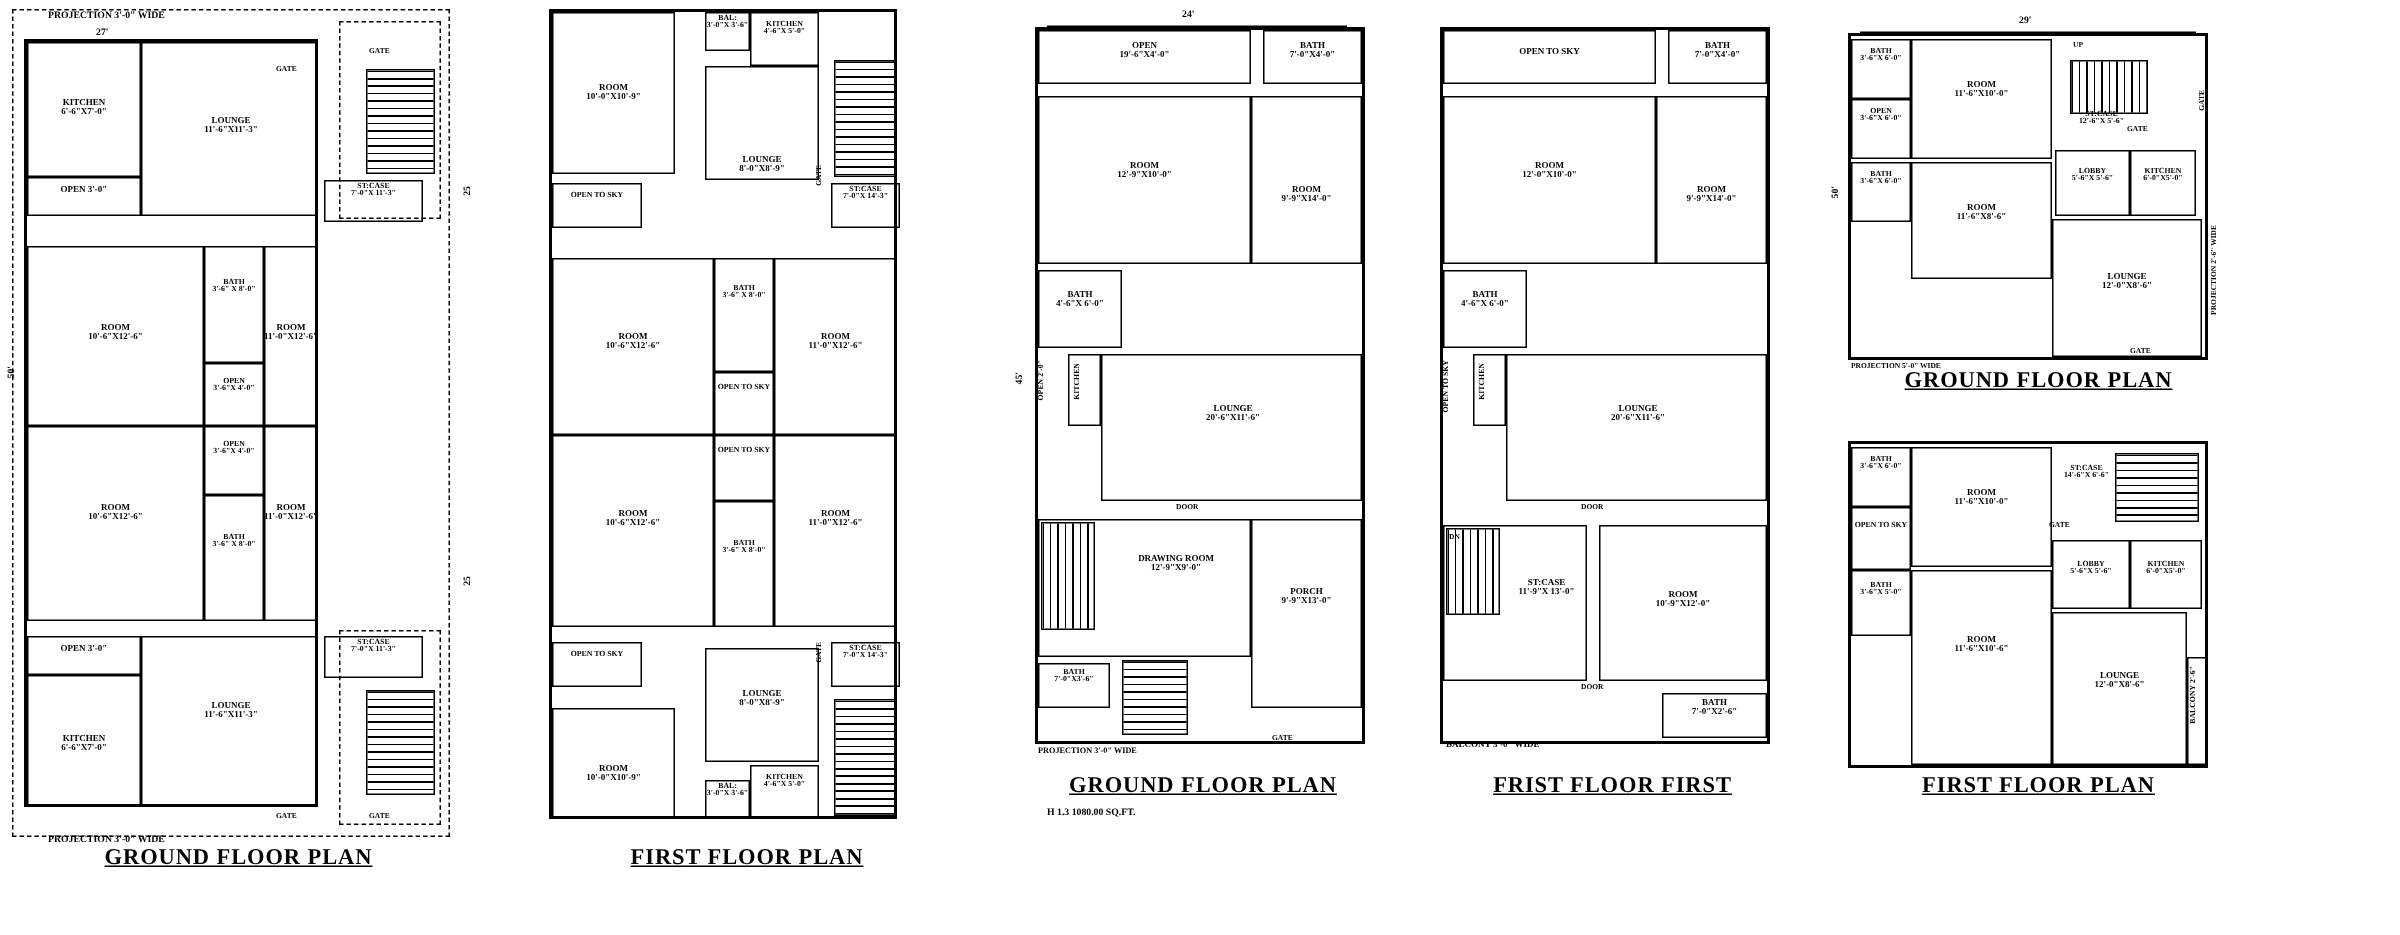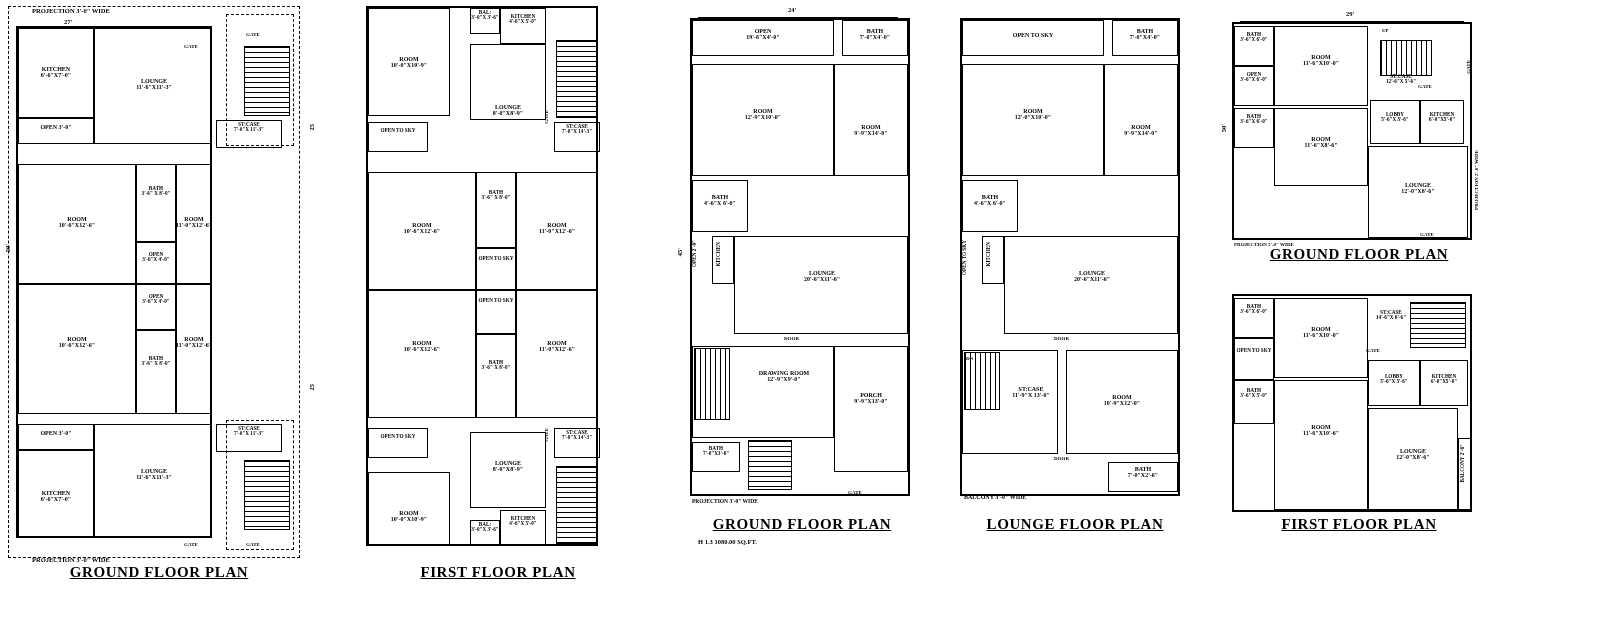--- a/index.html
+++ b/index.html
@@ -360,21 +360,21 @@
       <span>10'-9"X12'-0"</span>
     </div>
     <div class="rm" style="left:158px;top:458px;width:70px;height:30px;"></div>
     <div class="lbl t6" style="left:158px;top:462px;width:70px;">
       <span>BATH</span><br>
       <span>7'-0"X2'-6"</span>
     </div>
     <div class="marker" style="left:104px;top:452px;">DOOR</div>
     <div class="sub" style="left:14px;top:490px;font-size:6px;">BALCONY 3'-0" WIDE</div>
 
-    <div class="title" style="left:0px;top:512px;width:250px;"><u>LOUNGE FLOOR PLAN</u></div>
+    <div class="title" style="left:0px;top:512px;width:250px;"><u>FRIST FLOOR FIRST</u></div>
   </div>
 
   <div class="plan" style="left:1218px;top:4px;width:372px;height:260px;">
     <div class="rm" style="left:14px;top:18px;width:240px;height:218px;border-width:2px;"></div>
     <div class="dim" style="left:128px;top:6px;">29'</div>
     <div class="ln" style="left:22px;top:17px;width:224px;height:1px;"></div>
     <div class="dim vt" style="left:2px;top:120px;">50'</div>
     <div class="sub" style="left:16px;top:238px;font-size:5px;">PROJECTION 5'-0" WIDE</div>
     <div class="sub vt" style="left:256px;top:146px;font-size:5px;">PROJECTION 2'-6" WIDE</div>
 

